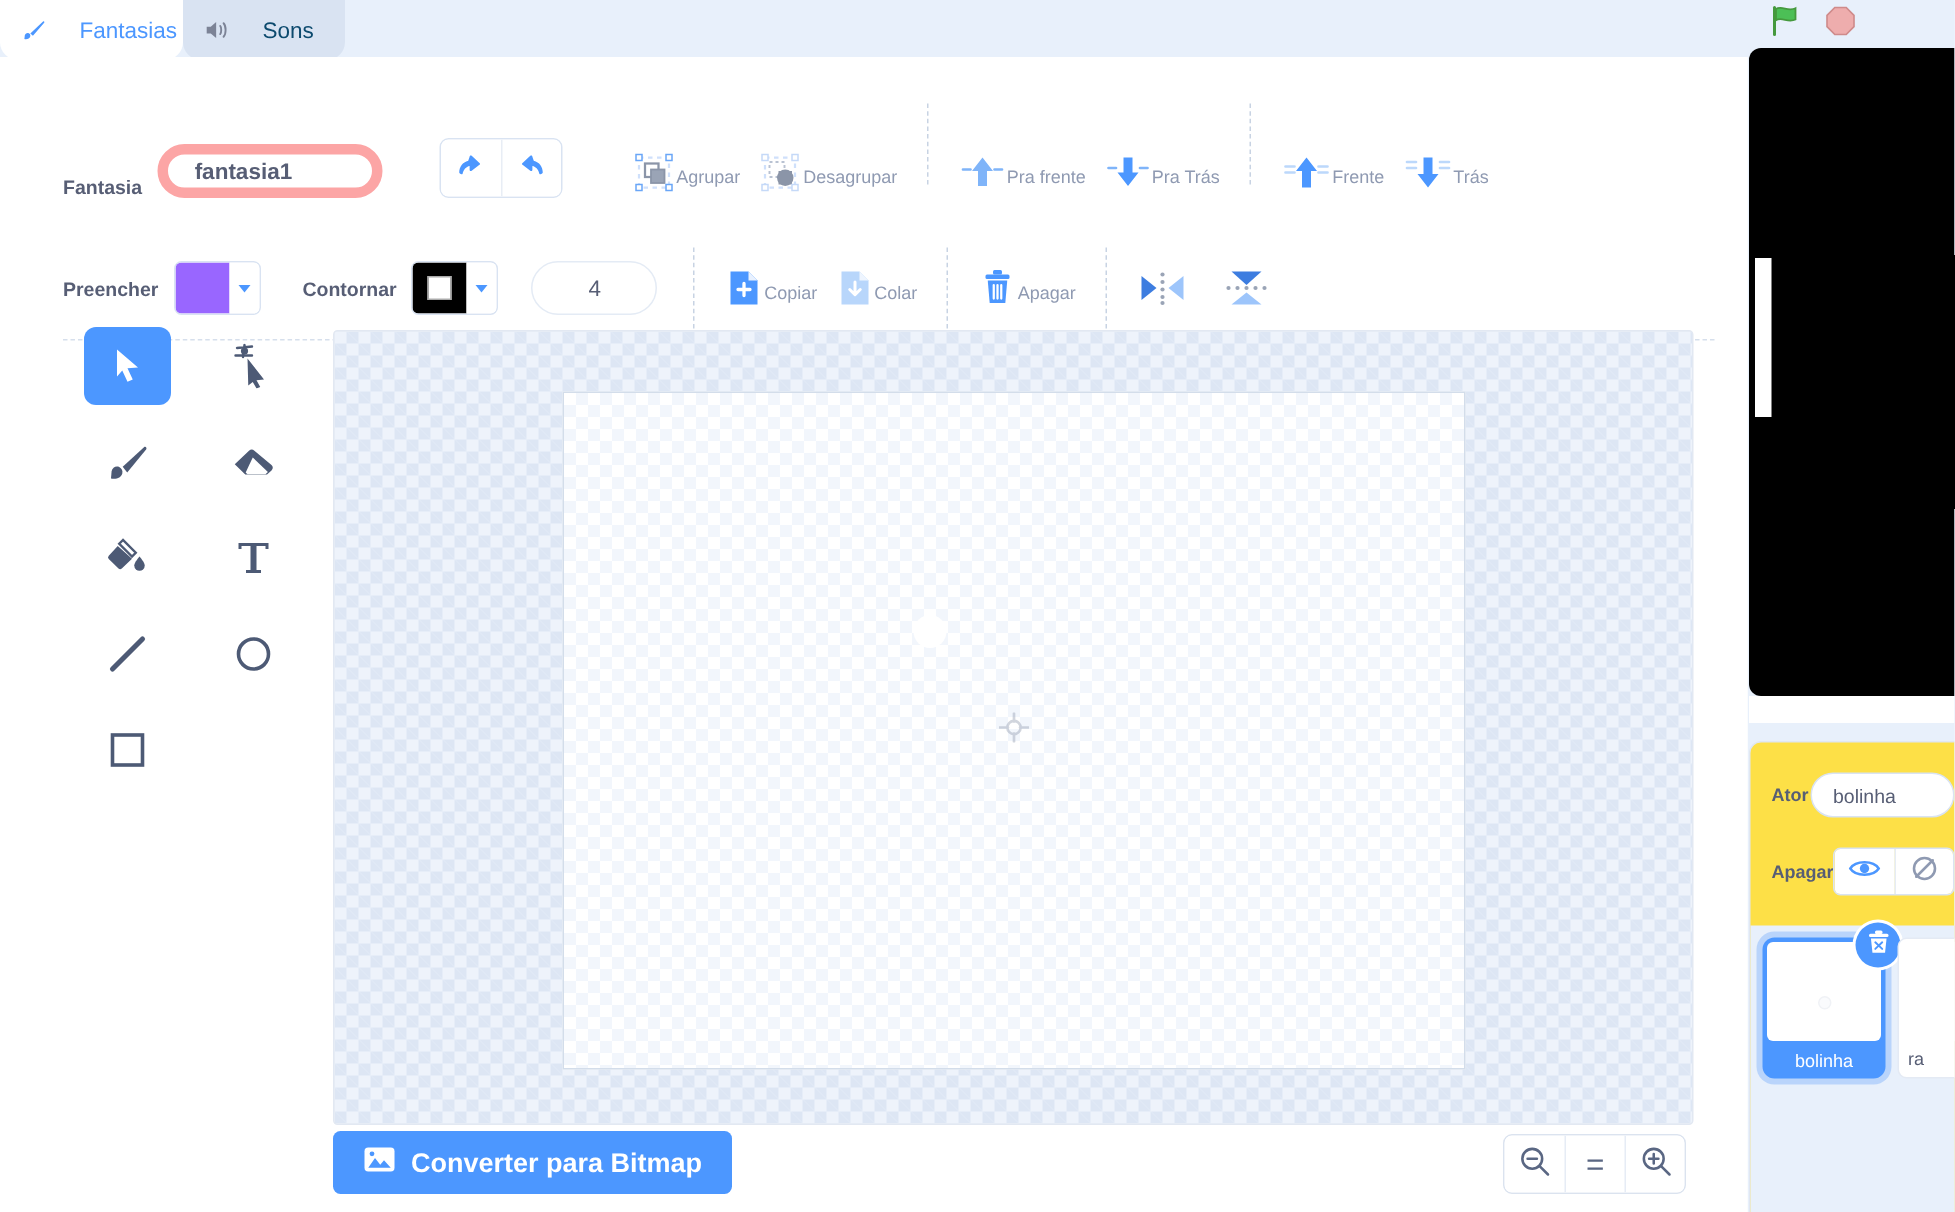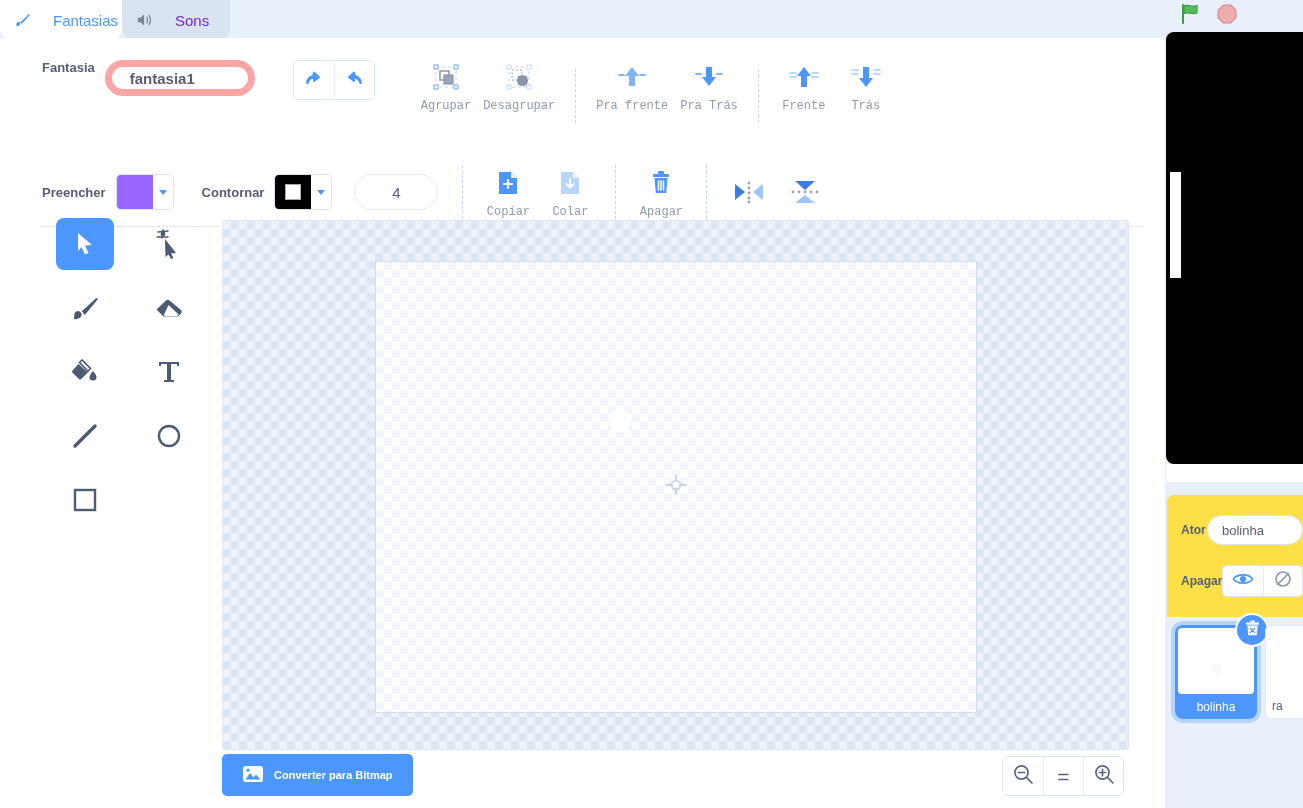--- a/index.html
+++ b/index.html
@@ -27,21 +27,21 @@
   }
   .tab.active {
     left: 0; width: 122px;
     background: #ffffff;
     color: #4c97ff;
     font-weight: 400;
   }
   .tab.inactive {
     left: 122px; width: 108px;
     background: #d9e3f2;
-    color: #6d28d9;
+    color: #0c4a6e;
   }
   .tab-icon { display: inline-flex; align-items: center; }
 
   
   #editor {
     position: absolute; left: 0; top: 38px;
     width: 1165px; height: 770px;
     background: #ffffff;
   }
   
@@ -64,21 +64,21 @@
     cursor: pointer;
   }
   #editor-inner {
     position: absolute; left: 42px; top: 0; right: 0; bottom: 0;
     background: #fff;
   }
 
   
   #toolbar1 {
     position: absolute; left: 0; top: 22px; right: 22px; height: 72px;
-    display: flex; align-items: flex-start;
+    display: flex; align-items: flex-end;
   }
   .field-label {
     font-size: 13px; color: #575e75; font-weight: bold;
     margin-right: 10px; white-space: nowrap;
   }
   .name-input {
     width: 150px; height: 36px;
     border: 7px solid #fca5a5; border-radius: 18px;
     background: #fff;
     font-size: 15px; font-weight: bold; color: #575e75;
@@ -96,25 +96,24 @@
     display: flex; align-items: center; justify-content: center;
     background: #fff; cursor: pointer;
   }
   .undo-btn + .undo-btn { border-left: 1px solid #e8edf5; }
 
   .sep-v {
     width: 0; border-left: 1px dashed #c8d3e3;
     height: 54px; margin: 0 14px; align-self: center;
   }
   .tool-btn {
-    display: flex; flex-direction: column; align-items: center;
+    display: flex; flex-direction: row; align-items: center;
     justify-content: flex-start;
     min-width: 62px; padding: 0 6px; cursor: pointer;
     user-select: none;
-    font-family: Liberation Mono, monospace;
   }
   .tool-btn .glyph { height: 34px; display: flex; align-items: center; }
   .tool-btn .cap {
     font-size: 12px; color: #8f9ab2; margin-top: 5px; white-space: nowrap;
   }
 
   
   #toolbar2 {
     position: absolute; left: 0; top: 120px; right: 22px; height: 68px;
     display: flex; align-items: center;
@@ -203,21 +202,21 @@
   #center-marker {
     position: absolute; left: 290px; top: 213px;
     width: 20px; height: 20px; opacity: .45;
   }
 
   
   #bitmap-btn {
     position: absolute; left: 180px; top: 716px;
     height: 42px; padding: 0 20px;
     background: #4c97ff; border: none; border-radius: 5px;
-    color: #fff; font-size: 11px; font-weight: bold;
+    color: #fff; font-size: 18px; font-weight: bold;
     display: flex; align-items: center; gap: 10px;
     cursor: pointer;
     font-family: "Liberation Sans", sans-serif;
   }
   #zoom-group {
     position: absolute; left: 960px; top: 718px;
     display: flex; height: 40px;
     border: 1px solid #dbe3ef; border-radius: 6px;
     overflow: hidden; background: #fff;
   }

